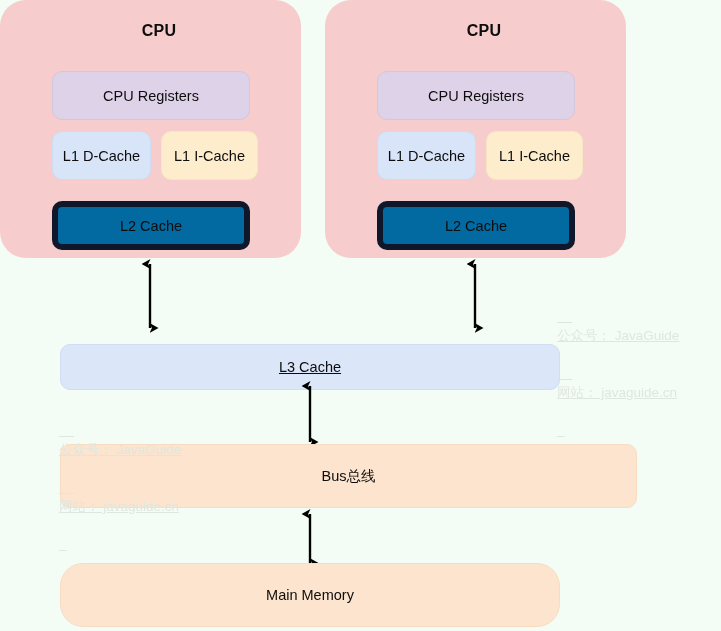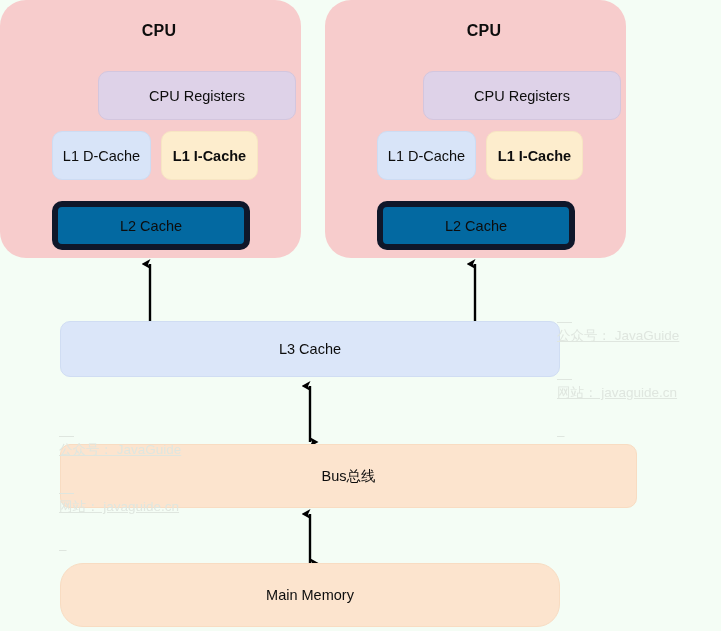--- a/index.html
+++ b/index.html
@@ -44,30 +44,28 @@
     display: flex;
     align-items: center;
     justify-content: center;
     font-size: 14.5px;
     color: #0d0d0d;
     text-align: center;
   }
   .registers {
     background: #ded2e8;
     border: 1px solid #d3c6de;
-    margin-left: 46px;
   }
   .l1d {
     background: #d8e4f8;
     border: 1px solid #cddcf3;
   }
   .l1i {
     background: #fdedcd;
     border: 1px solid #f7e5c3;
-    font-weight: bold;
   }
   .l2 {
     background: #0369a1;
     border: 6px solid #0f172a;
   }
   .wide-box {
     position: absolute;
     border-radius: 10px;
     box-sizing: border-box;
     display: flex;
@@ -133,21 +131,21 @@
     </defs>
     <line x1="17" y1="72" x2="17" y2="8" stroke="#000" stroke-width="2.2" marker-end="url(#ah-up)"></line>
     <line x1="17" y1="8" x2="17" y2="72" stroke="#000" stroke-width="2.2" marker-end="url(#ah-dn)"></line>
   </svg>
 
   <svg class="arrow" style="left:458px; top:256px;" width="34" height="80">
     <line x1="17" y1="72" x2="17" y2="8" stroke="#000" stroke-width="2.2" marker-end="url(#ah-up)"></line>
     <line x1="17" y1="8" x2="17" y2="72" stroke="#000" stroke-width="2.2" marker-end="url(#ah-dn)"></line>
   </svg>
 
-  <div class="wide-box l3" style="left:60px; top:321px; width:500px; height:56px;">L3 Cache</div>
+  <div class="wide-box l3" style="left:60px; top:344px; width:500px; height:46px;text-decoration:underline;">L3 Cache</div>
 
   <svg class="arrow" style="left:293px; top:378px;" width="34" height="72">
     <line x1="17" y1="64" x2="17" y2="8" stroke="#000" stroke-width="2.2" marker-end="url(#ah-up)"></line>
     <line x1="17" y1="8" x2="17" y2="64" stroke="#000" stroke-width="2.2" marker-end="url(#ah-dn)"></line>
   </svg>
 
   <div class="wide-box bus" style="left:60px; top:444px; width:577px; height:64px;">Bus总线</div>
 
   <svg class="arrow" style="left:293px; top:506px;" width="34" height="64">
     <line x1="17" y1="57" x2="17" y2="8" stroke="#000" stroke-width="2.2" marker-end="url(#ah-up)"></line>

